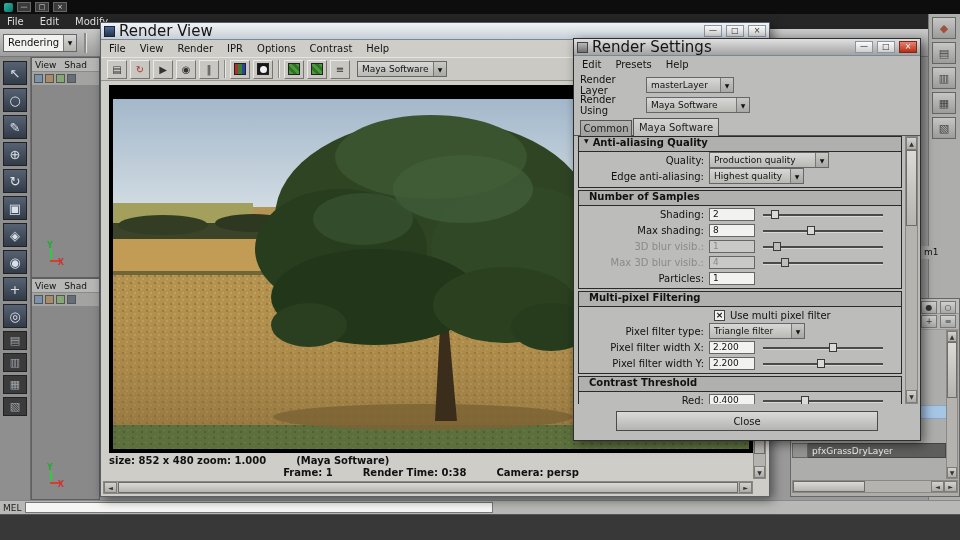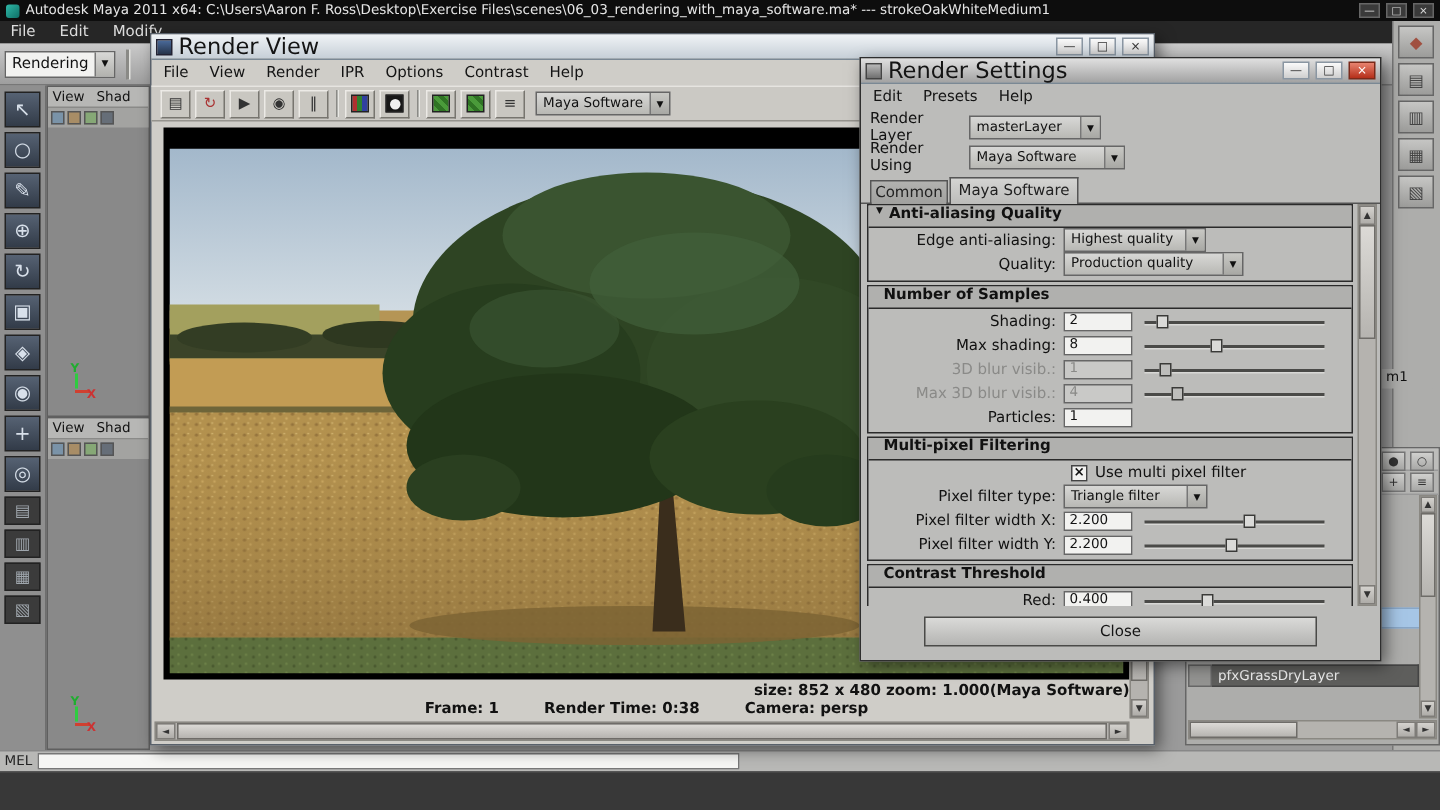--- a/index.html
+++ b/index.html
@@ -79,21 +79,21 @@
   .tbtn{width:20px;height:19px;background:#c9c7c1;border:1px solid;border-color:#eceae6 #77756f #77756f #eceae6;display:flex;align-items:center;justify-content:center;font-size:10px;color:#333;flex:0 0 auto;}
   .sep{width:1px;height:18px;background:#8a8a86;box-shadow:1px 0 0 #e8e8e4;margin:0 2px;flex:0 0 auto;}
   .icon-rgb{width:12px;height:12px;background:linear-gradient(90deg,#b03030 33%,#308030 33% 66%,#3040a0 66%);border:1px solid #222;}
   .icon-alpha{width:12px;height:12px;background:#181818;border:1px solid #222;display:flex;align-items:center;justify-content:center;}
   .icon-alpha i{width:7px;height:7px;background:#f0f0f0;border-radius:50%;}
   .icon-grn{width:12px;height:12px;border:1px solid #222;background:repeating-linear-gradient(45deg,#4a9a3a 0 3px,#2f7324 3px 6px);}
   .combo{display:inline-flex;align-items:center;height:16px;background:linear-gradient(#d8d8d6,#b8b8b4);border:1px solid #666;font-size:9px;flex:0 0 auto;}
   .combo-text{flex:1;padding:0 4px;white-space:nowrap;overflow:hidden;}
   .combo-arrow{width:13px;height:100%;background:linear-gradient(#c8c8c4,#a8a8a4);border-left:1px solid #777;display:flex;align-items:center;justify-content:center;font-size:6px;}
   .rv-image{position:absolute;left:8px;top:62px;width:644px;height:368px;background:#000;}
-  .rv-status1{position:absolute;left:8px;top:432px;width:644px;height:12px;display:flex;justify-content:flex-end;font-size:10px;font-weight:bold;color:#111;}
+  .rv-status1{position:absolute;left:8px;top:432px;width:644px;height:12px;display:flex;justify-content:flex-start;gap:30px;font-size:10px;font-weight:bold;color:#111;}
   .rv-status2{position:absolute;left:8px;top:444px;width:644px;height:12px;display:flex;justify-content:center;gap:30px;font-size:10px;font-weight:bold;color:#111;}
   .rv-hscroll{position:absolute;left:2px;top:458px;width:650px;height:13px;background:#b5b3af;border:1px solid #8a8882;display:flex;}
   .rv-vscroll{position:absolute;left:652px;top:62px;width:13px;height:394px;background:#b5b3af;border:1px solid #8a8882;}
 
   
   .rs-win{left:573px;top:38px;width:348px;height:403px;background:#bcbcba;border:1px solid #2e2e2e;}
   .rs-title{background:linear-gradient(#e0e0e0,#a2a2a2);}
   .rs-field-row{position:absolute;left:0;height:18px;display:flex;align-items:center;padding-left:6px;font-size:10px;}
   .rs-field-row .lbl{width:66px;}
   .tabs{position:absolute;left:0;top:79px;width:346px;height:18px;border-bottom:1px solid #555;}
@@ -116,21 +116,20 @@
   .rs-vscroll{position:absolute;left:331px;top:97px;width:13px;height:268px;background:#b5b3af;border:1px solid #8a8882;}
   .rs-close{position:absolute;left:42px;top:372px;width:262px;height:20px;background:linear-gradient(#dadad8,#b4b4b2);border:1px solid #4a4a48;display:flex;align-items:center;justify-content:center;font-size:10px;color:#141414;}
 </style>
 </head>
 <body>
 
 <div id="root">
 
   <div class="titlebar-main">
     <span class="maya-icon"></span>
-    <span class="main-title">Autodesk Maya 2011 x64: C:\Users\Aaron F. Ross\Desktop\Exercise Files\scenes\06_03_rendering_with_maya_software.ma*   ---   strokeOakWhiteMedium1</span>
     <span class="twbtn">—</span>
     <span class="twbtn">□</span>
     <span class="twbtn">×</span>
   </div>
 
   <div class="menubar-main">
     <span>File</span>
     <span>Edit</span>
     <span>Modify</span>
   </div>
@@ -468,30 +467,30 @@
     </div>
 
     <div class="rs-content">
 
       <div class="rs-frame">
         <div class="rs-sechead">
           <span class="rs-colarrow">▼</span>
           <span>Anti-aliasing Quality</span>
         </div>
         <div class="rs-row">
+          <span class="rs-label">Quality:</span>
+          <div class="combo" style="width:120px;">
+            <span class="combo-text">Production quality</span>
+            <span class="combo-arrow">▼</span>
+          </div>
+        </div>
+        <div class="rs-row">
           <span class="rs-label">Edge anti-aliasing:</span>
           <div class="combo" style="width:95px;">
             <span class="combo-text">Highest quality</span>
-            <span class="combo-arrow">▼</span>
-          </div>
-        </div>
-        <div class="rs-row">
-          <span class="rs-label">Quality:</span>
-          <div class="combo" style="width:120px;">
-            <span class="combo-text">Production quality</span>
             <span class="combo-arrow">▼</span>
           </div>
         </div>
         <div style="height:3px;"></div>
       </div>
 
       <div class="rs-frame">
         <div class="rs-sechead" style="padding-left:10px;">
           <span>Number of Samples</span>
         </div>

